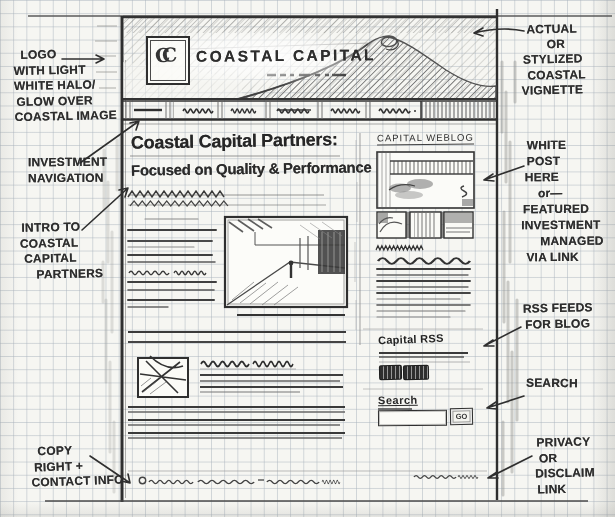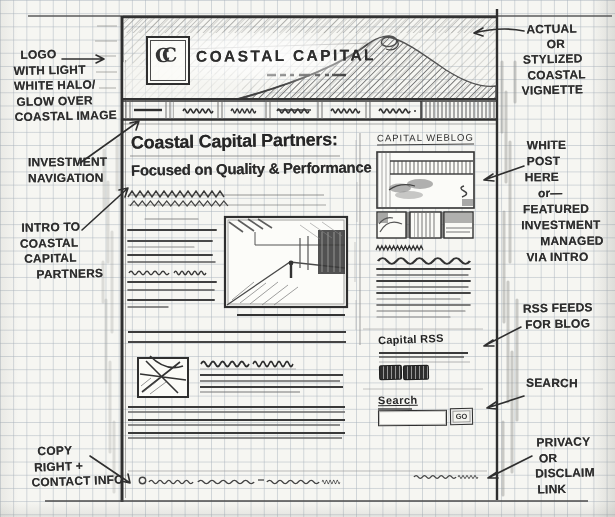--- a/index.html
+++ b/index.html
@@ -319,21 +319,21 @@
     <span>VIGNETTE</span>
   </div>
   <div class="ann r0" style="left:521px;top:137px;line-height:16px">
     <span style="margin-left:6px">WHITE</span>
     <span style="margin-left:6px">POST</span>
     <span style="margin-left:4px">HERE</span>
     <span style="margin-left:17px">or—</span>
     <span style="margin-left:2px">FEATURED</span>
     <span>INVESTMENT</span>
     <span style="margin-left:19px">MANAGED</span>
-    <span style="margin-left:5px">VIA INTRO</span>
+    <span style="margin-left:5px">VIA LINK</span>
   </div>
   <div class="ann r-1" style="left:521px;top:301px">
     <span style="margin-left:2px">RSS FEEDS</span>
     <span style="margin-left:4px">FOR BLOG</span>
   </div>
   <div class="ann r1" style="left:526px;top:376px">
     <span>SEARCH</span>
   </div>
   <div class="ann r-1" style="left:535px;top:435px;line-height:15.5px">
     <span style="margin-left:2px">PRIVACY</span>

